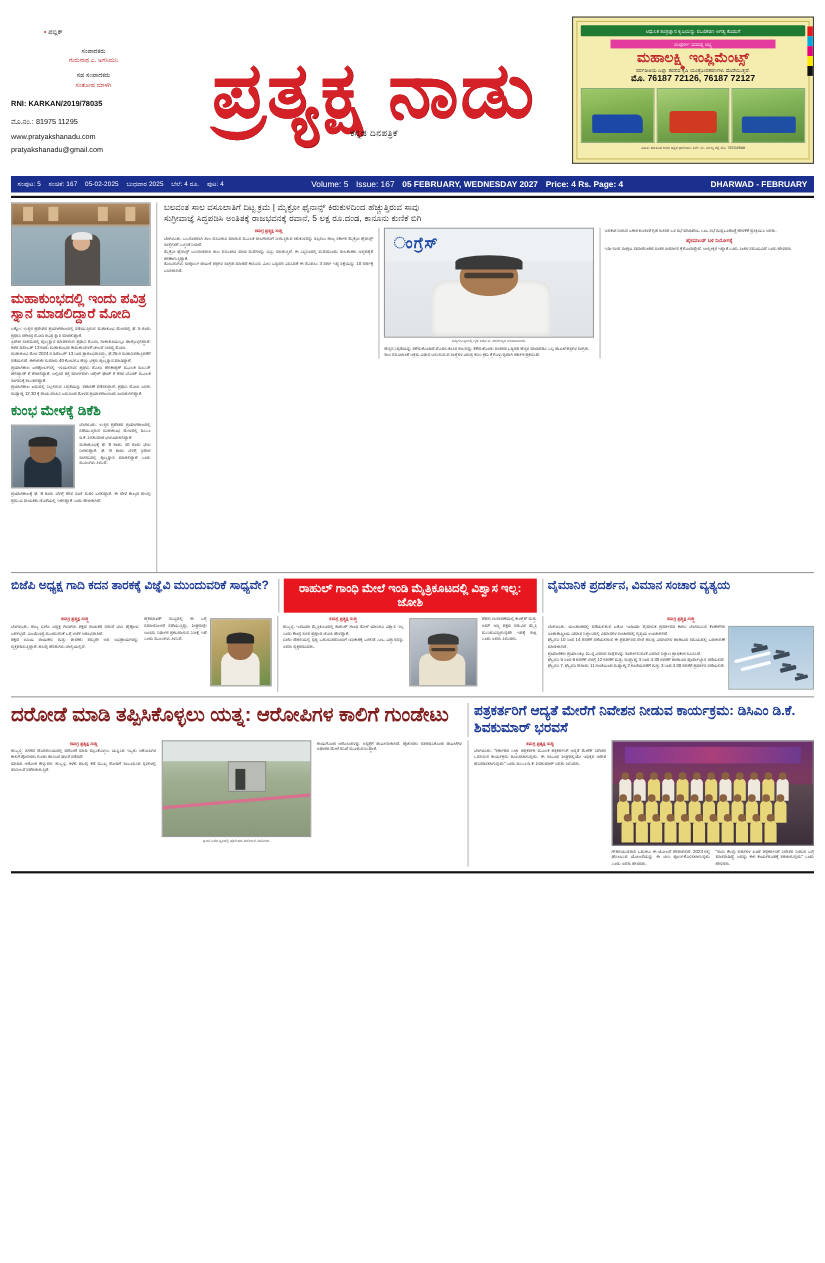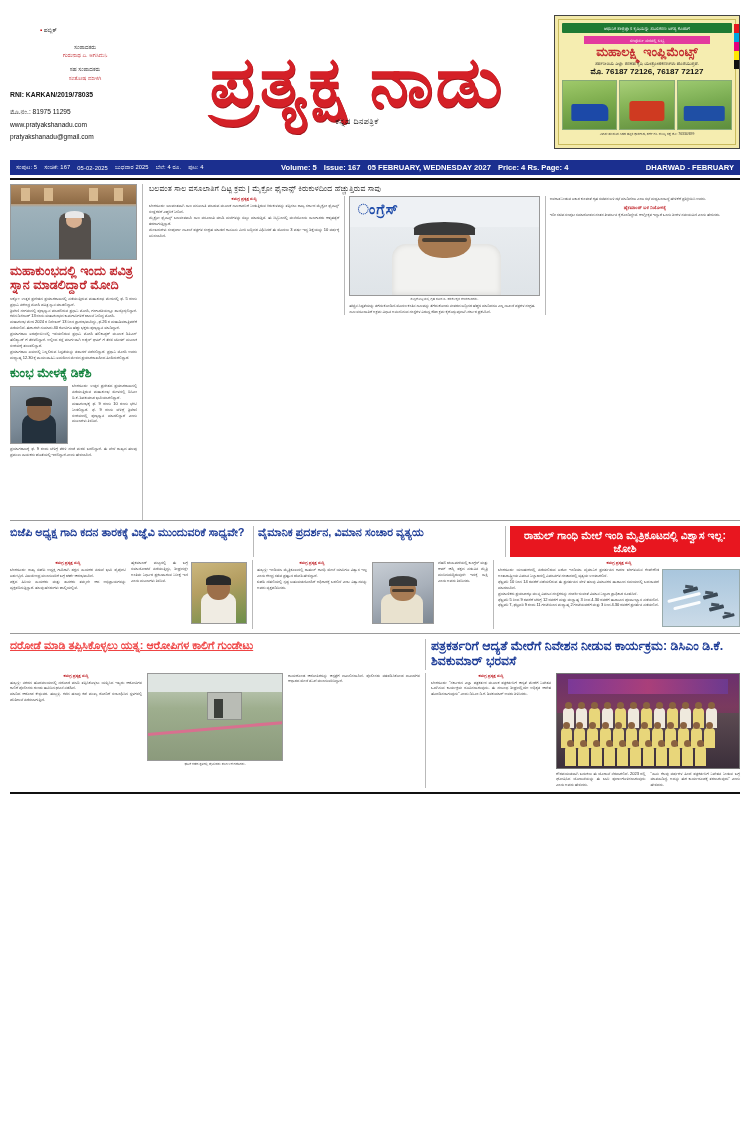--- a/index.html
+++ b/index.html
@@ -24,21 +24,21 @@
   .mh-contact div { font-size: 6.6px; color: #111; margin-bottom: 2.5px; }
   .mh-center { flex: 1; position: relative; text-align: center; padding-top: 12px; }
   .logo-title {
     font-family: "Liberation Sans", sans-serif;
     font-size: 70px; font-weight: bold; color: #d42027;
     letter-spacing: 2px; line-height: 0.95;
     text-shadow: 0.5px 0.5px 0 #a0151b;
   }
   .logo-sub-kn { font-size: 8px; color: #111; margin-top: 2px; letter-spacing: .4px; }
   .logo-sub-en { font-size: 7.5px; font-weight: bold; color: #111; letter-spacing: .2px; margin-top: 1px; }
-  .mh-ad { width: 186px; height: 134px; border: 1px solid #444; position: relative; overflow: hidden; background: #f3e9a8; }
+  .mh-ad { width: 220px; height: 134px; border: 1px solid #444; position: relative; overflow: hidden; background: #f3e9a8; }
   .ad-inner { position: absolute; inset: 3px; background: #f5edb0; border: 1px solid #c9bb5e; padding: 3px; }
   .ad-top { background: #1f7a33; color: #fff; font-size: 4.6px; text-align: center; padding: 2.5px 1px; border-radius: 1px; }
   .ad-ribbon { margin: 3px auto 2px; width: 74%; background: #e33b9e; color: #fff; font-size: 4.4px; text-align: center; padding: 1.5px; }
   .ad-name { color: #c1272d; font-size: 12.5px; font-weight: bold; text-align: center; line-height: 1.05; }
   .ad-desc { font-size: 4.6px; text-align: center; color: #222; margin-top: 2px; }
   .ad-phone { font-size: 8px; font-weight: bold; text-align: center; color: #111; margin-top: 1px; }
   .ad-photos { display: flex; gap: 2px; margin-top: 3px; height: 50px; }
   .ad-ph { flex: 1; border: 1px solid #8a7; position: relative; overflow: hidden; }
   .ad-ph.g1 { background: linear-gradient(170deg,#9fc96a 0%,#7fae4f 45%,#5d8f3c 100%); }
   .ad-ph.g2 { background: linear-gradient(170deg,#a9cf79 0%,#86b457 45%,#628f3f 100%); }
@@ -51,21 +51,21 @@
   .ad-colorbar { position: absolute; right: 0; top: 8px; width: 5px; }
   .ad-colorbar i { display: block; height: 9px; }
 
   
   .datebar {
     background: #1b2f8f; color: #fff; height: 15px;
     display: flex; align-items: center; font-size: 6.6px;
     padding: 0 6px; gap: 7px; margin-top: 4px;
   }
   .datebar .kn { font-size: 5.8px; letter-spacing: .1px; }
-  .datebar .en { font-weight: bold; font-size: 7.6px; }
+  .datebar .en { font-weight: normal; font-size: 7.6px; }
   .datebar .en.light { font-weight: bold; }
   .datebar .sp { flex: 1; }
   .rule-thick { border-top: 2px solid #111; margin-top: 3px; }
 
   
   .vline { border-left: 1px solid #b9b9b9; }
   .hline { border-top: 1px solid #9a9a9a; }
   .kn-body {
     font-size: 4.05px; line-height: 1.46; color: #2a2a2a;
     text-align: justify; word-spacing: -0.3px;
@@ -130,21 +130,21 @@
   .joshi-photo .g { position: absolute; bottom: 52%; left: 31%; width: 38%; height: 5%; background: rgba(30,30,30,.7); border-radius: 2px; }
   .jets-photo { width: 78px; height: 58px; float: right; margin: 2px 0 2px 3px;
                 background: linear-gradient(180deg,#a9c6dd 0%,#cbdbe8 100%); position: relative; overflow: hidden; border: 1px solid #9aa; }
   .jet { position: absolute; width: 15px; height: 4px; background: #3c4a57; border-radius: 1px; transform: rotate(-14deg); }
   .jet::after { content: ""; position: absolute; left: 3px; top: -3px; width: 8px; height: 3px; background: #44525f; transform: rotate(22deg); }
   .trail2 { position: absolute; height: 2.5px; background: rgba(255,255,255,.92); border-radius: 2px; transform: rotate(-14deg); }
 
   
   .bot-sec { margin-top: 5px; }
   .bot-heads { display: flex; gap: 5px; }
-  .bh-red { color: #ef4444; font-weight: bold; font-size: 11px; line-height: 1.2; text-decoration: underline; }
+  .bh-red { color: #7f1d1d; font-weight: bold; font-size: 18px; line-height: 1.2; }
   .bh-blue { color: #1b3a96; font-weight: bold; font-size: 12.5px; line-height: 1.22; }
   .bot-cols { display: flex; gap: 5px; margin-top: 3px; }
   .field-photo { height: 88px; background: linear-gradient(180deg,#c9d3c4 0%,#9eae8e 40%,#8b9a7c 100%); position: relative; overflow: hidden; border: 1px solid #999; }
   .field-photo .sky { position: absolute; top: 0; left: 0; right: 0; height: 22%; background: #dfe5e2; }
   .field-photo .shed { position: absolute; top: 22%; left: 44%; width: 26%; height: 32%; background: #b9bcb5; border: 1px solid #8e918b; }
   .field-photo .door { position: absolute; top: 30%; left: 49%; width: 7%; height: 22%; background: #3c3f3b; }
   .field-photo .tape { position: absolute; bottom: 34%; left: -4%; width: 108%; height: 3px; background: #d8708f; transform: rotate(-5deg); }
   .group-photo { height: 96px; background: linear-gradient(180deg,#6b2f6e 0%,#7a3a5e 35%,#4a3550 100%); position: relative; overflow: hidden; border: 1px solid #777; }
   .group-photo .stage { position: absolute; bottom: 0; left: 0; right: 0; height: 58%; background: linear-gradient(180deg,#5c4a52,#3b2f3a); }
   .gp-row { position: absolute; display: flex; gap: 2px; }
@@ -260,20 +260,21 @@
             <div class="hr"></div>
         </div>
         <div class="kn-body">ಬೆಂಗಳೂರು: ಉತ್ತರ ಪ್ರದೇಶದ ಪ್ರಯಾಗರಾಜದಲ್ಲಿ ನಡೆಯುತ್ತಿರುವ ಮಹಾಕುಂಭ ಮೇಳದಲ್ಲಿ ಡಿಸಿಎಂ ಡಿ.ಕೆ. ಶಿವಕುಮಾರ ಭಾಗಿಯಾಗಲಿದ್ದಾರೆ.</div>
         <div class="kn-body">ಮಹಾಕುಂಭಕ್ಕೆ ಫೆ. 9 ರಂದು 10 ರಂದು ಭೇಟಿ ನೀಡಲಿದ್ದಾರೆ. ಫೆ. 9 ರಂದು ಬೆಳಿಗ್ಗೆ ತ್ರಿವೇಣಿ ಸಂಗಮದಲ್ಲಿ ಪುಣ್ಯಸ್ನಾನ ಮಾಡಲಿದ್ದಾರೆ ಎಂದು ಮೂಲಗಳು ತಿಳಿಸಿವೆ.</div>
       </div>
       <div class="kn-body">ಪ್ರಯಾಗರಾಜಕ್ಕೆ ಫೆ. 9 ರಂದು ಬೆಳಿಗ್ಗೆ ತೆರಳಿ ಸಂಜೆ ಮರಳಿ ಬರಲಿದ್ದಾರೆ. ಈ ವೇಳೆ ರಾಜ್ಯದ ಹಲವು ಪ್ರಮುಖ ನಾಯಕರು ಜೊತೆಯಲ್ಲಿ ಇರಲಿದ್ದಾರೆ ಎಂದು ಹೇಳಲಾಗಿದೆ.</div>
     </div>
 
     <div class="col-main vline">
       <div class="kicker">ಬಲವಂತ ಸಾಲ ವಸೂಲಾತಿಗೆ ದಿಟ್ಟ ಕ್ರಮ | ಮೈಕ್ರೋ ಫೈನಾನ್ಸ್ ಕಿರುಕುಳದಿಂದ ಹೆಚ್ಚುತ್ತಿರುವ ಸಾವು</div>
+      <div class="kicker">ಸುಗ್ರೀವಾಜ್ಞೆ ಸಿದ್ಧಪಡಿಸಿ ಅಂತಿತಕ್ಕೆ ರಾಜಭವನಕ್ಕೆ ರವಾನೆ, 5 ಲಕ್ಷ ರೂ.ದಂಡ, ಕಾನೂನು ಕುಣಿಕೆ ಬಿಗಿ</div>
 
       <div class="main-cols">
         <div class="mc">
           <div class="byline">ಕಮಗ್ರ ಪ್ರತ್ಯಕ್ಷ ಸುದ್ದಿ</div>
           <div class="kn-body">ಬೆಂಗಳೂರು: ಬಲವಂತವಾಗಿ ಸಾಲ ವಸೂಲಾತಿ ಮಾಡುವ ಮೂಲಕ ಸಾಲಗಾರರಿಗೆ ನೀಡುತ್ತಿರುವ ಕಿರುಕುಳವನ್ನು ತಪ್ಪಿಸಲು ರಾಜ್ಯ ಸರ್ಕಾರ ಮೈಕ್ರೋ ಫೈನಾನ್ಸ್ ಸಂಸ್ಥೆಗಳಿಗೆ ಎಚ್ಚರಿಕೆ ನೀಡಿದೆ.</div>
           <div class="kn-body">ಮೈಕ್ರೋ ಫೈನಾನ್ಸ್ ಬಲವಂತವಾಗಿ ಸಾಲ ವಸೂಲಾತಿ ಮಾಡಿ ಮನೆಗಳನ್ನು ಬಿಟ್ಟು ಮಾಡುತ್ತಿವೆ. ಈ ಸಿಟ್ಟಿನಿಂದಲ್ಲಿ ಮನೆಯೊಂದು ಸಾಲಗಾರರು ಆತ್ಮಹತ್ಯೆಗೆ ಶರಣಾಗುತ್ತಿದ್ದಾರೆ.</div>
           <div class="kn-body">ಮೆಂಬರುಗಳು ಸಂಪೂರ್ಣ ದಾಖಲೆ ಪತ್ರಗಳ ಸಂಗ್ರಹ ಮಾಡದೆ ಕಾನೂನು ಮೀರಿ ಬಡ್ಡಿದರ ವಿಧಿಸಿದರೆ ಈ ಮೊದಲು 3 ವರ್ಷ ಇದ್ದ ಶಿಕ್ಷೆಯನ್ನು 10 ವರ್ಷಕ್ಕೆ ಏರಿಸಲಾಗಿದೆ.</div>
         </div>
         <div class="mc vline" style="padding-left:4px">
           <div class="photo press-photo">
@@ -297,25 +298,25 @@
     </div>
   </div>
 
   <div class="hline"></div>
 
   <div class="mid-sec">
     <div class="mid-heads">
       <div class="mh-box" style="width:238px">
         <div class="mh-blue">ಬಿಜೆಪಿ ಅಧ್ಯಕ್ಷ ಗಾದಿ ಕದನ ತಾರಕಕ್ಕೆ ವಿಜ್ಞೆವಿ ಮುಂದುವರಿಕೆ ಸಾಧ್ಯವೇ?</div>
       </div>
+      <div class="mh-box vline" style="width:235px;padding-left:4px">
+        <div class="mh-red-box">ರಾಹುಲ್ ಗಾಂಧಿ ಮೇಲೆ ಇಂಡಿ ಮೈತ್ರಿಕೂಟದಲ್ಲಿ ವಿಶ್ವಾಸ ಇಲ್ಲ: ಜೋಶಿ</div>
+      </div>
       <div class="mh-box vline" style="flex:1;padding-left:4px">
         <div class="mh-blue">ವೈಮಾನಿಕ ಪ್ರದರ್ಶನ, ವಿಮಾನ ಸಂಚಾರ ವ್ಯತ್ಯಯ</div>
-      </div>
-      <div class="mh-box vline" style="width:235px;padding-left:4px">
-        <div class="mh-red-box">ರಾಹುಲ್ ಗಾಂಧಿ ಮೇಲೆ ಇಂಡಿ ಮೈತ್ರಿಕೂಟದಲ್ಲಿ ವಿಶ್ವಾಸ ಇಲ್ಲ: ಜೋಶಿ</div>
       </div>
     </div>
 
     <div class="mid-cols">
 
       <div style="width:116px">
         <div class="byline">ಕಮಗ್ರ ಪ್ರತ್ಯಕ್ಷ ಸುದ್ದಿ</div>
         <div class="kn-body">ಬೆಂಗಳೂರು: ರಾಜ್ಯ ಬಿಜೆಪಿ ಅಧ್ಯಕ್ಷ ಗಾದಿಗಾಗಿ ಪಕ್ಷದ ನಾಯಕರ ನಡುವೆ ಭಾರಿ ಪೈಪೋಟಿ ಏರ್ಪಟ್ಟಿದೆ. ವಿಜಯೇಂದ್ರ ಮುಂದುವರಿಕೆ ಬಗ್ಗೆ ಚರ್ಚೆ ಆರಂಭವಾಗಿದೆ.</div>
         <div class="kn-body">ಪಕ್ಷದ ಹಿರಿಯ ನಾಯಕರು ಮತ್ತು ಶಾಸಕರು ತಮ್ಮದೇ ಆದ ಅಭಿಪ್ರಾಯಗಳನ್ನು ವ್ಯಕ್ತಪಡಿಸುತ್ತಿದ್ದಾರೆ. ಹಲವು ಹೆಸರುಗಳು ಚಾಲ್ತಿಯಲ್ಲಿವೆ.</div>
       </div>

